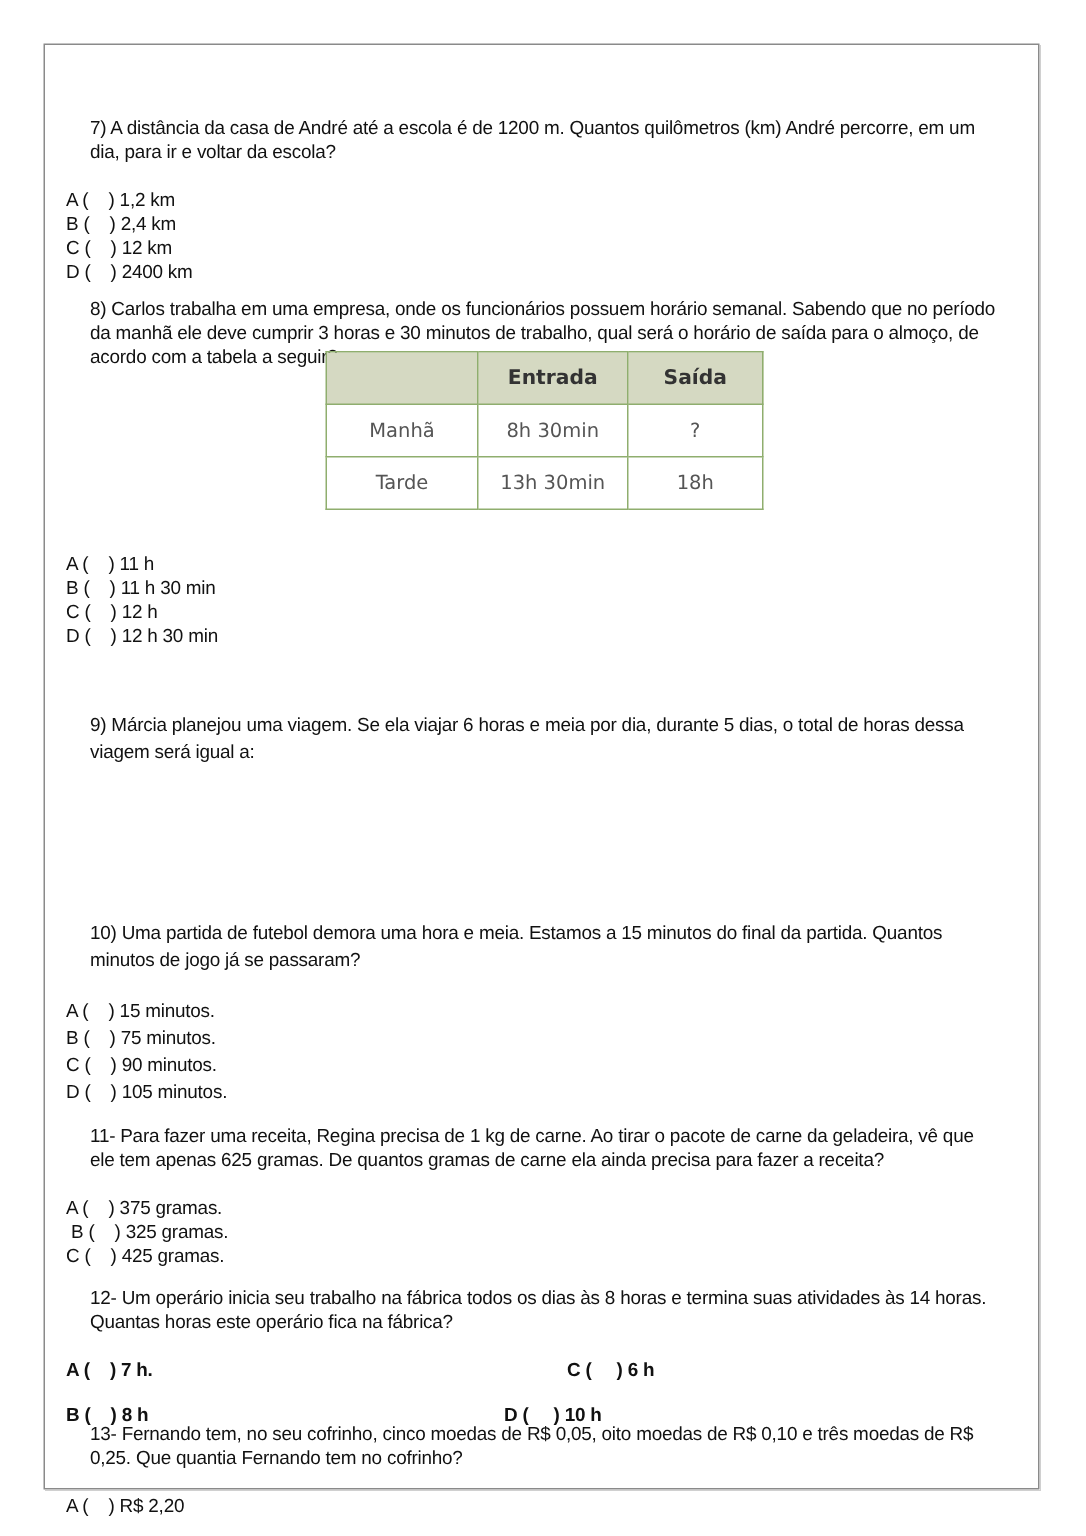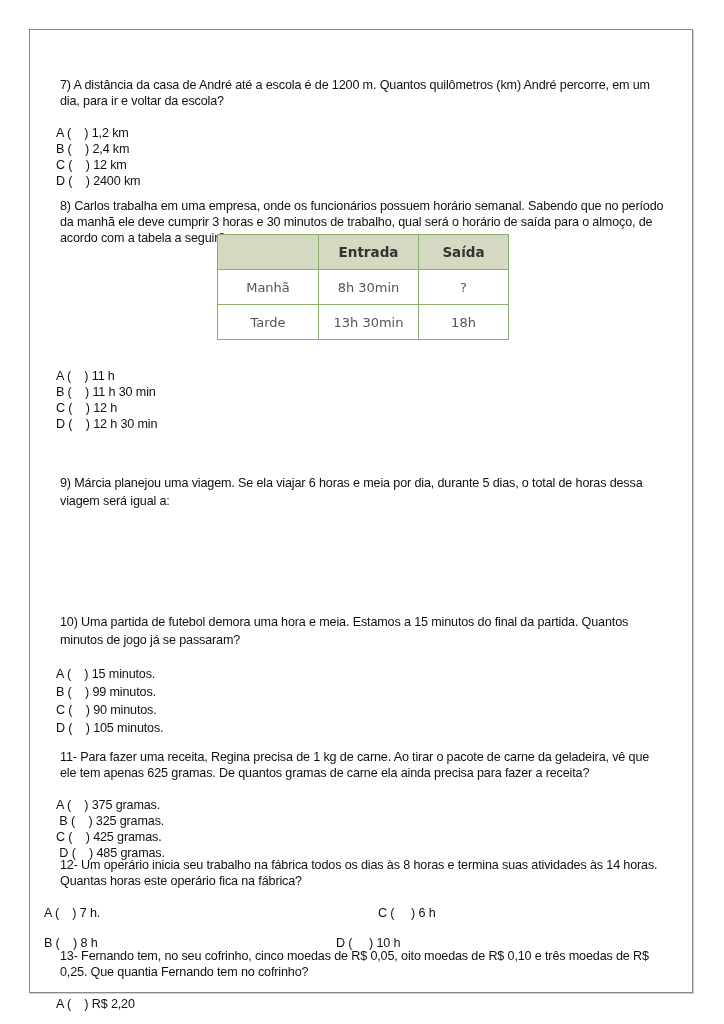--- a/index.html
+++ b/index.html
@@ -3,30 +3,30 @@
 <meta charset="utf-8">
 <style>
   html, body { margin: 0; padding: 0; background: #ffffff; }
   body { width: 724px; height: 1024px; position: relative; overflow: hidden;
          font-family: "Liberation Sans", sans-serif; color: #111; }
   .frame { position: absolute; left: 29px; top: 29px; width: 664px; height: 964px;
            border: 1px solid #8a8a8a; box-shadow: 1px 1px 0 #d0d0d0; box-sizing: border-box; }
   .q { position: absolute; left: 44px; width: 640px; font-size: 12.6px; line-height: 16px;
        letter-spacing: -0.15px; }
   .q p { margin: 16px; }
-  .opt { display: block; white-space: pre; margin-left: 12px; }
+  .opt { display: block; white-space: pre; }
   .opts { margin: 0; }
   table.tbl { position: absolute; left: 217px; top: 234px; border-collapse: collapse;
               font-family: "DejaVu Sans", sans-serif; font-size: 13px; }
   table.tbl td, table.tbl th { border: 1.5px solid #8fae6e; height: 34px; text-align: center;
               padding: 0; color: #555; font-weight: normal; }
   table.tbl th { background: #d5d9c2; color: #333; font-weight: bold; font-size: 13.5px; }
   .c0 { width: 100px; } .c1 { width: 99px; } .c2 { width: 89px; }
   .two-col { position: relative; height: 16px; }
-  .two-col span { position: absolute; white-space: pre; }
+  .two-col span { position: absolute; white-space: pre; font-weight: bold; }
 </style>
 </head>
 <body>
 
 <div class="frame"></div>
 
 <div class="q" style="top:61px">
   <p>7) A distância da casa de André até a escola é de 1200 m. Quantos quilômetros (km) André percorre, em um dia, para ir e voltar da escola?</p>
   <div class="opts" style="margin-top:16px">
     <span class="opt">A (    ) 1,2 km</span>
@@ -70,33 +70,32 @@
 </div>
 
 <div class="q" style="top:458px; line-height:18px">
   <p>9) Márcia planejou uma viagem. Se ela viajar 6 horas e meia por dia, durante 5 dias, o total de horas dessa viagem será igual a:</p>
 </div>
 
 <div class="q" style="top:597px; line-height:18px">
   <p>10) Uma partida de futebol demora uma hora e meia. Estamos a 15 minutos do final da partida. Quantos minutos de jogo já se passaram?</p>
   <div class="opts" style="margin-top:16px">
     <span class="opt">A (    ) 15 minutos.</span>
-    <span class="opt">B (    ) 99 minutos.</span>
+    <span class="opt">B (    ) 75 minutos.</span>
     <span class="opt">C (    ) 90 minutos.</span>
     <span class="opt">D (    ) 105 minutos.</span>
   </div>
 </div>
 
 <div class="q" style="top:733px">
   <p>11- Para fazer uma receita, Regina precisa de 1 kg de carne. Ao tirar o pacote de carne da geladeira, vê que ele tem apenas 625 gramas. De quantos gramas de carne ela ainda precisa para fazer a receita?</p>
   <div class="opts">
     <span class="opt">A (    ) 375 gramas.</span>
     <span class="opt"> B (    ) 325 gramas.</span>
     <span class="opt">C (    ) 425 gramas.</span>
-    <span class="opt"> D (    ) 485 gramas.</span>
   </div>
 </div>
 
 <div class="q" style="top:841px">
   <p>12- Um operário inicia seu trabalho na fábrica todos os dias às 8 horas e termina suas atividades às 14 horas. Quantas horas este operário fica na fábrica?</p>
   <div class="two-col">
     <span style="left:0">A (    ) 7 h.</span>
     <span style="left:334px">C (     ) 6 h</span>
   </div>
   <div class="two-col" style="margin-top:14px">

